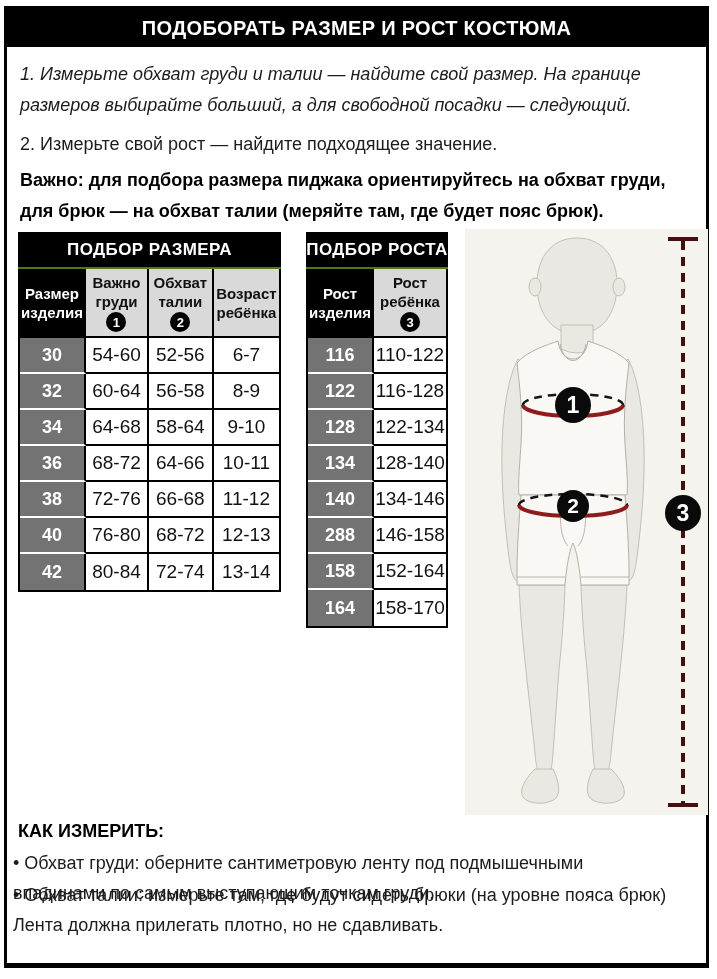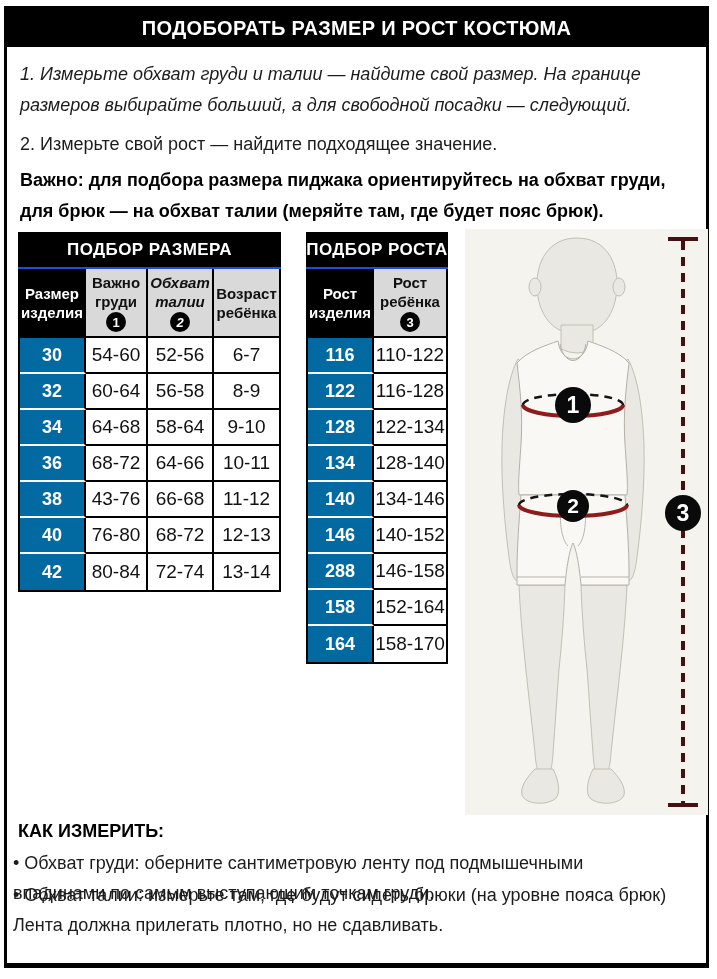--- a/index.html
+++ b/index.html
@@ -14,38 +14,38 @@
     white-space:pre-line; color:#1c1c1c; }
   .para.bold { font-weight:700; color:#000; }
   .p1 { top:50px;font-style:italic; }
   .p2 { top:120px; }
   .p3 { top:156px; }
 
   
   .tbl-wrap { position:absolute; }
   .tbl-title { background:#000; color:#fff; font-weight:700; font-size:17px;
     height:37px; display:flex; align-items:center; justify-content:center;
-    border-bottom:2px solid #1d4ed8; letter-spacing:.4px; }
+    border-bottom:2px solid #4d7c0f; letter-spacing:.4px; }
   table { border-collapse:separate; border-spacing:0; width:100%;
     border-left:2px solid #000; border-right:2px solid #000; border-bottom:2px solid #000; }
   th, td { text-align:center; vertical-align:middle; }
   th { border-right:2px solid #000; border-bottom:2px solid #000;
     background:#d9d9d9; font-size:15px; font-weight:700; padding:4px 1px; }
   th:last-child, td:last-child { border-right:none; }
   th.dark { background:#000; color:#fff; }
   td { height:36px; font-size:19px; border-right:2px solid #000; border-bottom:2px solid #000; }
   tr:last-child td { border-bottom:none; }
-  td.c-key { background:#0369a1; color:#fff; font-weight:700; font-size:18px;
+  td.c-key { background:#737373; color:#fff; font-weight:700; font-size:18px;
     border-bottom-color:#fff; }
   tr:last-child td.c-key { border-bottom:none; }
   .size-tbl { left:11px; top:223px; width:263px; }
   .size-tbl th { height:62px; }
   .size-tbl th:nth-child(1){ width:60px; }
   .size-tbl th:nth-child(2){ width:66px; }
-  .size-tbl th:nth-child(3){ width:67px;font-style:italic; }
+  .size-tbl th:nth-child(3){ width:67px; }
   .size-tbl th:nth-child(4){ width:66px; }
   .hgt-tbl { left:299px; top:223px; width:142px; }
   .hgt-tbl th { height:58px; }
   .hgt-tbl th:nth-child(1){ width:64px; }
   .hgt-tbl th:nth-child(2){ width:74px; }
   .th-inner { display:flex; flex-direction:column; align-items:center; justify-content:center; line-height:19px; }
   .hbadge { width:20px; height:20px; border-radius:50%; background:#000; color:#fff;
     font-size:13px; font-weight:700; display:flex; align-items:center; justify-content:center;
     margin-top:1px; }
 
@@ -123,21 +123,21 @@
             <td class="c-val">9-10</td>
           </tr>
           <tr>
             <td class="c-key">36</td>
             <td class="c-val">68-72</td>
             <td class="c-val">64-66</td>
             <td class="c-val">10-11</td>
           </tr>
           <tr>
             <td class="c-key">38</td>
-            <td class="c-val">43-76</td>
+            <td class="c-val">72-76</td>
             <td class="c-val">66-68</td>
             <td class="c-val">11-12</td>
           </tr>
           <tr>
             <td class="c-key">40</td>
             <td class="c-val">76-80</td>
             <td class="c-val">68-72</td>
             <td class="c-val">12-13</td>
           </tr>
           <tr>
@@ -181,24 +181,20 @@
             <td class="c-key">128</td>
             <td class="c-val">122-134</td>
           </tr>
           <tr>
             <td class="c-key">134</td>
             <td class="c-val">128-140</td>
           </tr>
           <tr>
             <td class="c-key">140</td>
             <td class="c-val">134-146</td>
-          </tr>
-          <tr>
-            <td class="c-key">146</td>
-            <td class="c-val">140-152</td>
           </tr>
           <tr>
             <td class="c-key">288</td>
             <td class="c-val">146-158</td>
           </tr>
           <tr>
             <td class="c-key">158</td>
             <td class="c-val">152-164</td>
           </tr>
           <tr>

